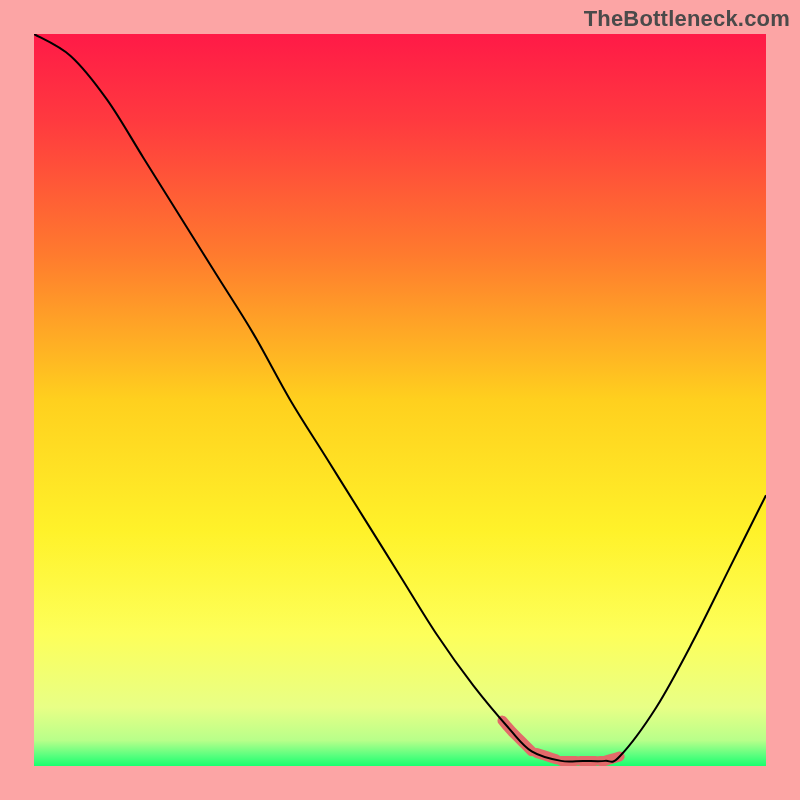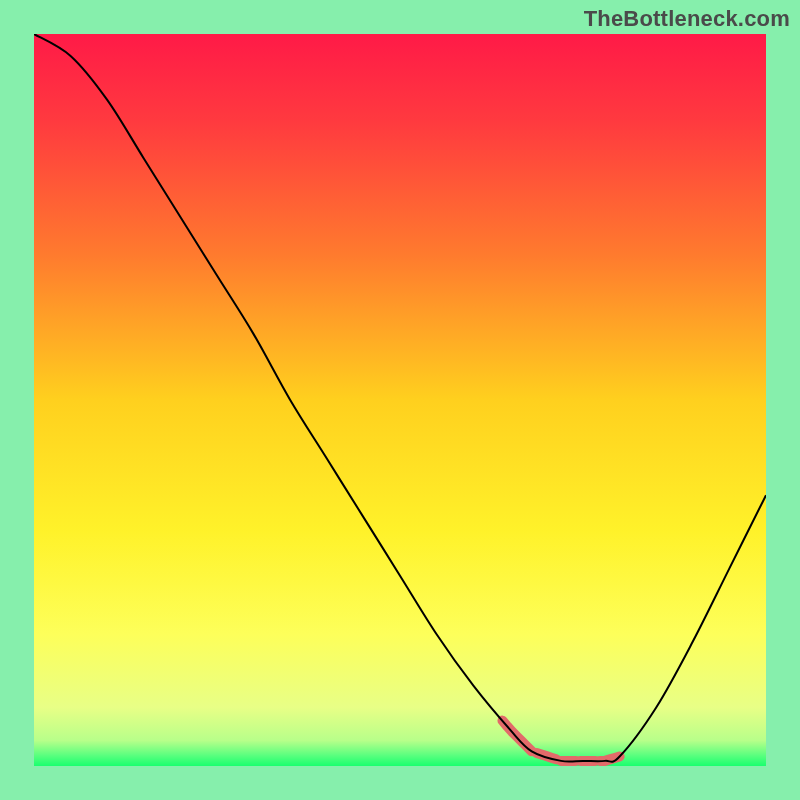--- a/index.html
+++ b/index.html
@@ -9,21 +9,21 @@
     height: 800px;
     background: #000;
     overflow: hidden;
     font-family: Arial, Helvetica, sans-serif;
   }
   .frame {
     position: absolute;
     left: 0; top: 0;
     width: 800px;
     height: 800px;
-    background: #86efac;
+    background: #fca5a5;
   }
   .watermark {
     position: absolute;
     top: 6px;
     right: 10px;
     color: #4a4a4a;
     font-size: 22px;
     font-weight: bold;
     z-index: 10;
     letter-spacing: 0.2px;

